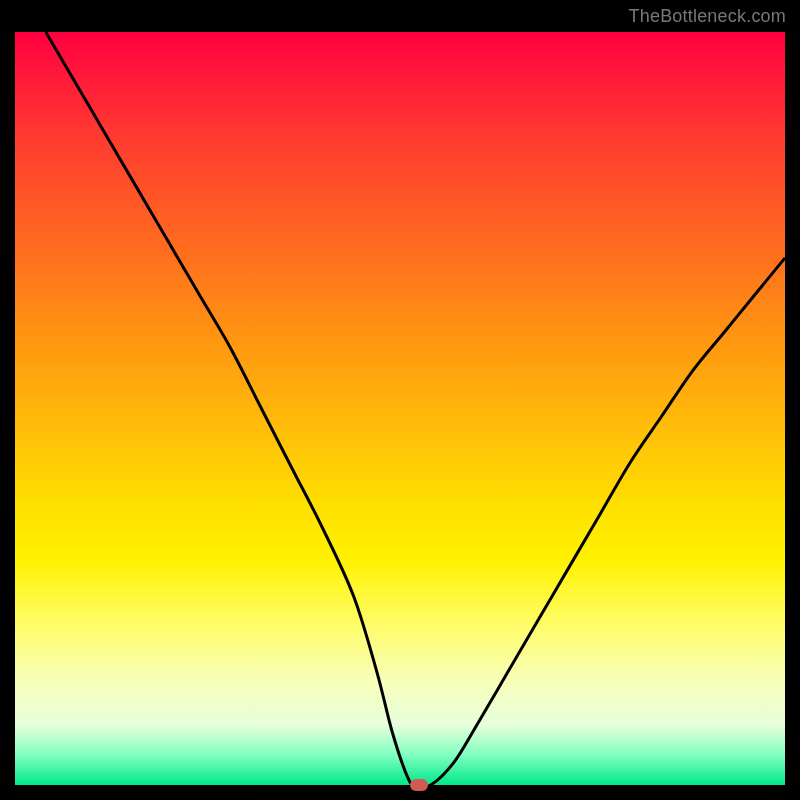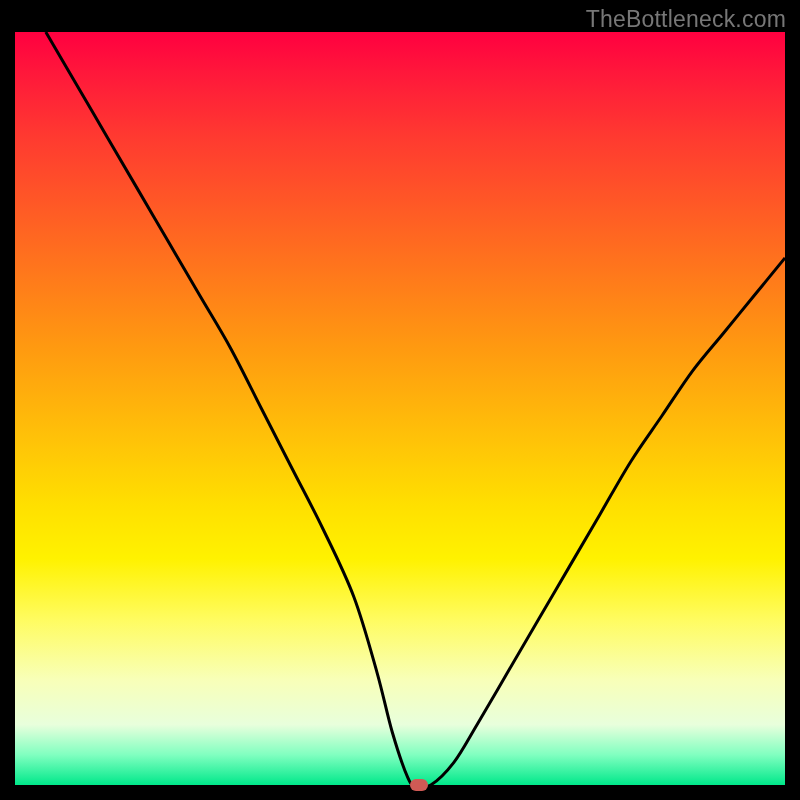--- a/index.html
+++ b/index.html
@@ -37,21 +37,21 @@
       #e8ffdc 92%,
       #80ffc0 96%,
       #00e88a 100%
     );
   }
   .watermark {
     position: absolute;
     top: 6px;
     right: 14px;
     color: #777;
-    font-size: 23px;
+    font-size: 18px;
     font-weight: 400;
     letter-spacing: 0.2px;
   }
   svg.curve {
     position: absolute;
     left: 0;
     top: 0;
     width: 770px;
     height: 753px;
     overflow: visible;

